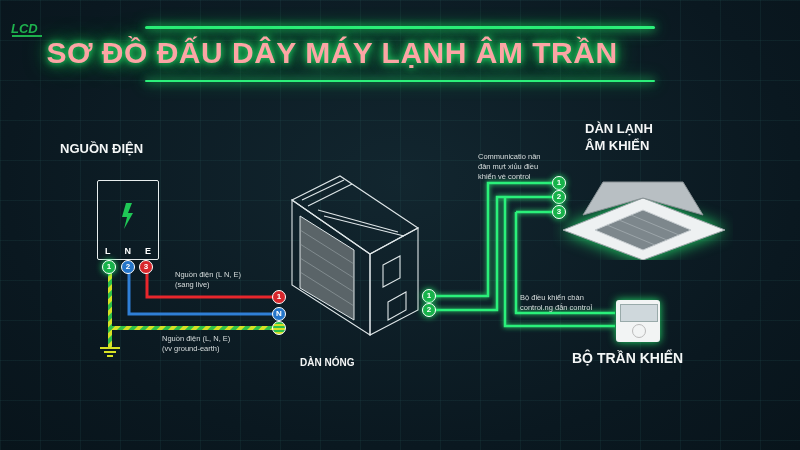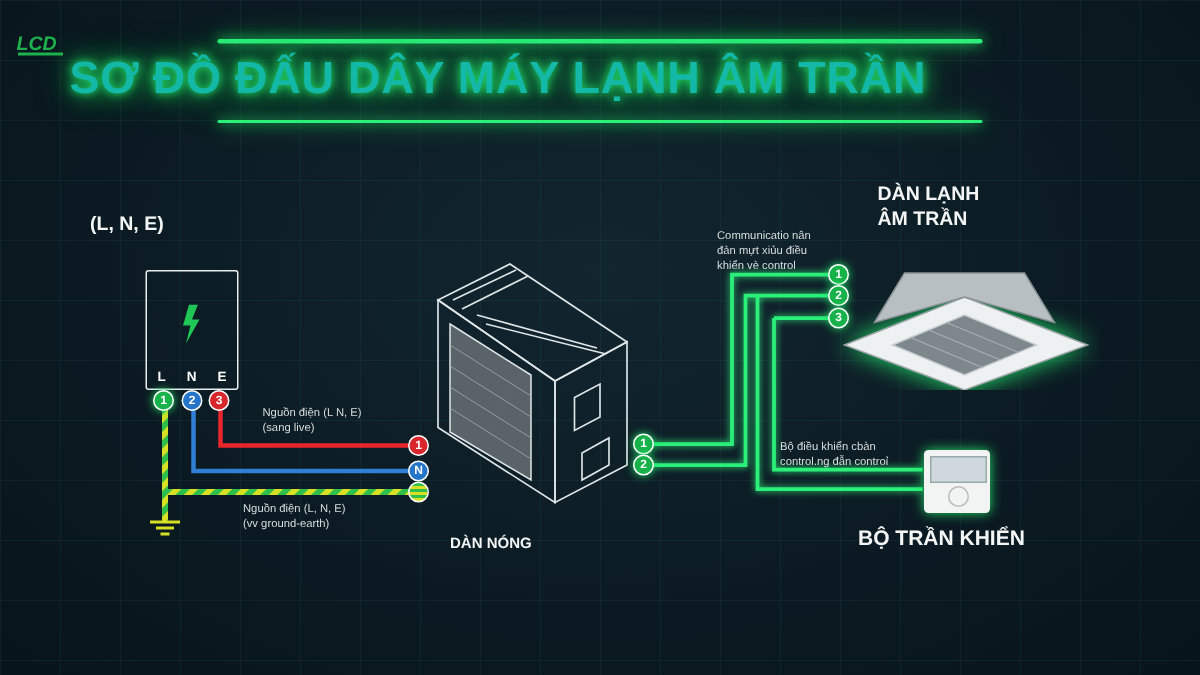--- a/index.html
+++ b/index.html
@@ -3,21 +3,21 @@
 <meta charset="utf-8">
 <style>
   html,body{margin:0;padding:0;}
   body{width:800px;height:450px;overflow:hidden;background:#0b1a22;font-family:"Liberation Sans",sans-serif;position:relative;}
   .bg{position:absolute;inset:0;
     background:
       linear-gradient(rgba(40,90,90,0.18) 1px,transparent 1px) 0 0/40px 40px,
       linear-gradient(90deg,rgba(40,90,90,0.18) 1px,transparent 1px) 0 0/40px 40px,
       radial-gradient(ellipse at 50% 40%,#12262f 0%,#0a1820 70%,#08141b 100%);}
   .abs{position:absolute;}
-  .title{left:0;width:664px;top:36px;text-align:center;color:#14b8a6;font-weight:bold;font-size:30px;letter-spacing:0.5px;
+  .title{left:0;width:664px;top:36px;text-align:center;color:#fca5a5;font-weight:bold;font-size:30px;letter-spacing:0.5px;
     text-shadow:0 0 6px #22e06a,0 0 14px #18c455,0 0 24px #0f9a3e;}
   .glowline{height:3px;background:#2cf07a;box-shadow:0 0 8px #22e06a,0 0 16px #18c455;border-radius:2px;}
   .label{color:#f4f6f6;font-weight:bold;text-align:left;}
   .small{color:#d8dede;font-size:7.5px;text-align:left;line-height:10px;}
   .dot{width:12px;height:12px;border-radius:50%;border:1.5px solid #fff;color:#fff;font-size:8px;font-weight:bold;text-align:center;line-height:12px;box-sizing:content-box;}
   .green{background:#17b24a;box-shadow:0 0 6px #22e06a;}
   .blue{background:#2475c9;}
   .red{background:#d8262c;}
   .earth{background:repeating-linear-gradient(0deg,#d7e024 0 2px,#2fbf4a 2px 4px);}
   .power-box{left:97px;top:180px;width:60px;height:78px;border:1.5px solid #e8eeee;border-radius:2px;}
@@ -30,21 +30,21 @@
 <svg class="abs" style="left:10px;top:20px" width="40" height="20">
   <text x="1" y="13" font-family="Liberation Sans, sans-serif" font-weight="bold" font-style="italic" font-size="13" fill="#1fb24e">LCD</text>
   <rect x="2" y="15" width="30" height="2" fill="#1fb24e"></rect>
 </svg>
 
 <div class="abs glowline" style="left:145px;top:26px;width:510px;"></div>
 <div class="abs title">SƠ ĐỒ ĐẤU DÂY MÁY LẠNH ÂM TRẦN</div>
 <div class="abs glowline" style="left:145px;top:80px;width:510px;height:2px;"></div>
 
 <div class="abs label" style="left:60px;top:140px;width:130px;font-size:13px;line-height:17px;">
-  <div>(L, N, E)</div>
+  <div>NGUỒN ĐIỆN</div>
 </div>
 <div class="abs power-box">
   <svg style="position:absolute;left:22px;top:22px" width="16" height="26" viewBox="0 0 16 26">
     <polygon points="6,0 12,0 8,10 13,10 4,26 7,14 2,14" fill="#1fc756"></polygon>
   </svg>
   <div style="position:absolute;bottom:3px;left:0;width:100%;display:flex;justify-content:space-around;color:#fff;font-weight:bold;font-size:9px;">
     <span>L</span>
     <span>N</span>
     <span>E</span>
   </div>
@@ -129,21 +129,21 @@
 <div class="abs label" style="left:300px;top:357px;width:110px;font-size:10px;">DÀN NÓNG</div>
 
 <div class="abs small" style="left:478px;top:152px;width:80px;">
   <div>Communicatio nân</div>
   <div>đản mựt xiủu điều</div>
   <div>khiển vè control</div>
 </div>
 
 <div class="abs label" style="left:585px;top:120px;width:110px;font-size:13px;line-height:17px;">
   <div>DÀN LẠNH</div>
-  <div>ÂM TRẦN</div>
+  <div>ÂM KHIỂN</div>
 </div>
 <svg class="abs" style="left:553px;top:160px" width="180" height="100" viewBox="0 0 180 100">
   <g filter="url(#glow2)">
     <polygon points="10,70 90,38 172,70 90,100" fill="#eef1f2" stroke="#9fa7ab" stroke-width="1" style="filter:drop-shadow(0 0 8px #22e06a)"></polygon>
   </g>
   <polygon points="30,55 50,22 130,22 150,55 90,38" fill="#b8bfc3" stroke="#8a9296"></polygon>
   <polygon points="42,70 90,50 138,70 90,90" fill="#7d878c" stroke="#c8ced1"></polygon>
   <g stroke="#a9b2b6" stroke-width="0.7">
     <line x1="54" y1="65" x2="102" y2="85"></line>
       <line x1="66" y1="60" x2="114" y2="80"></line>

